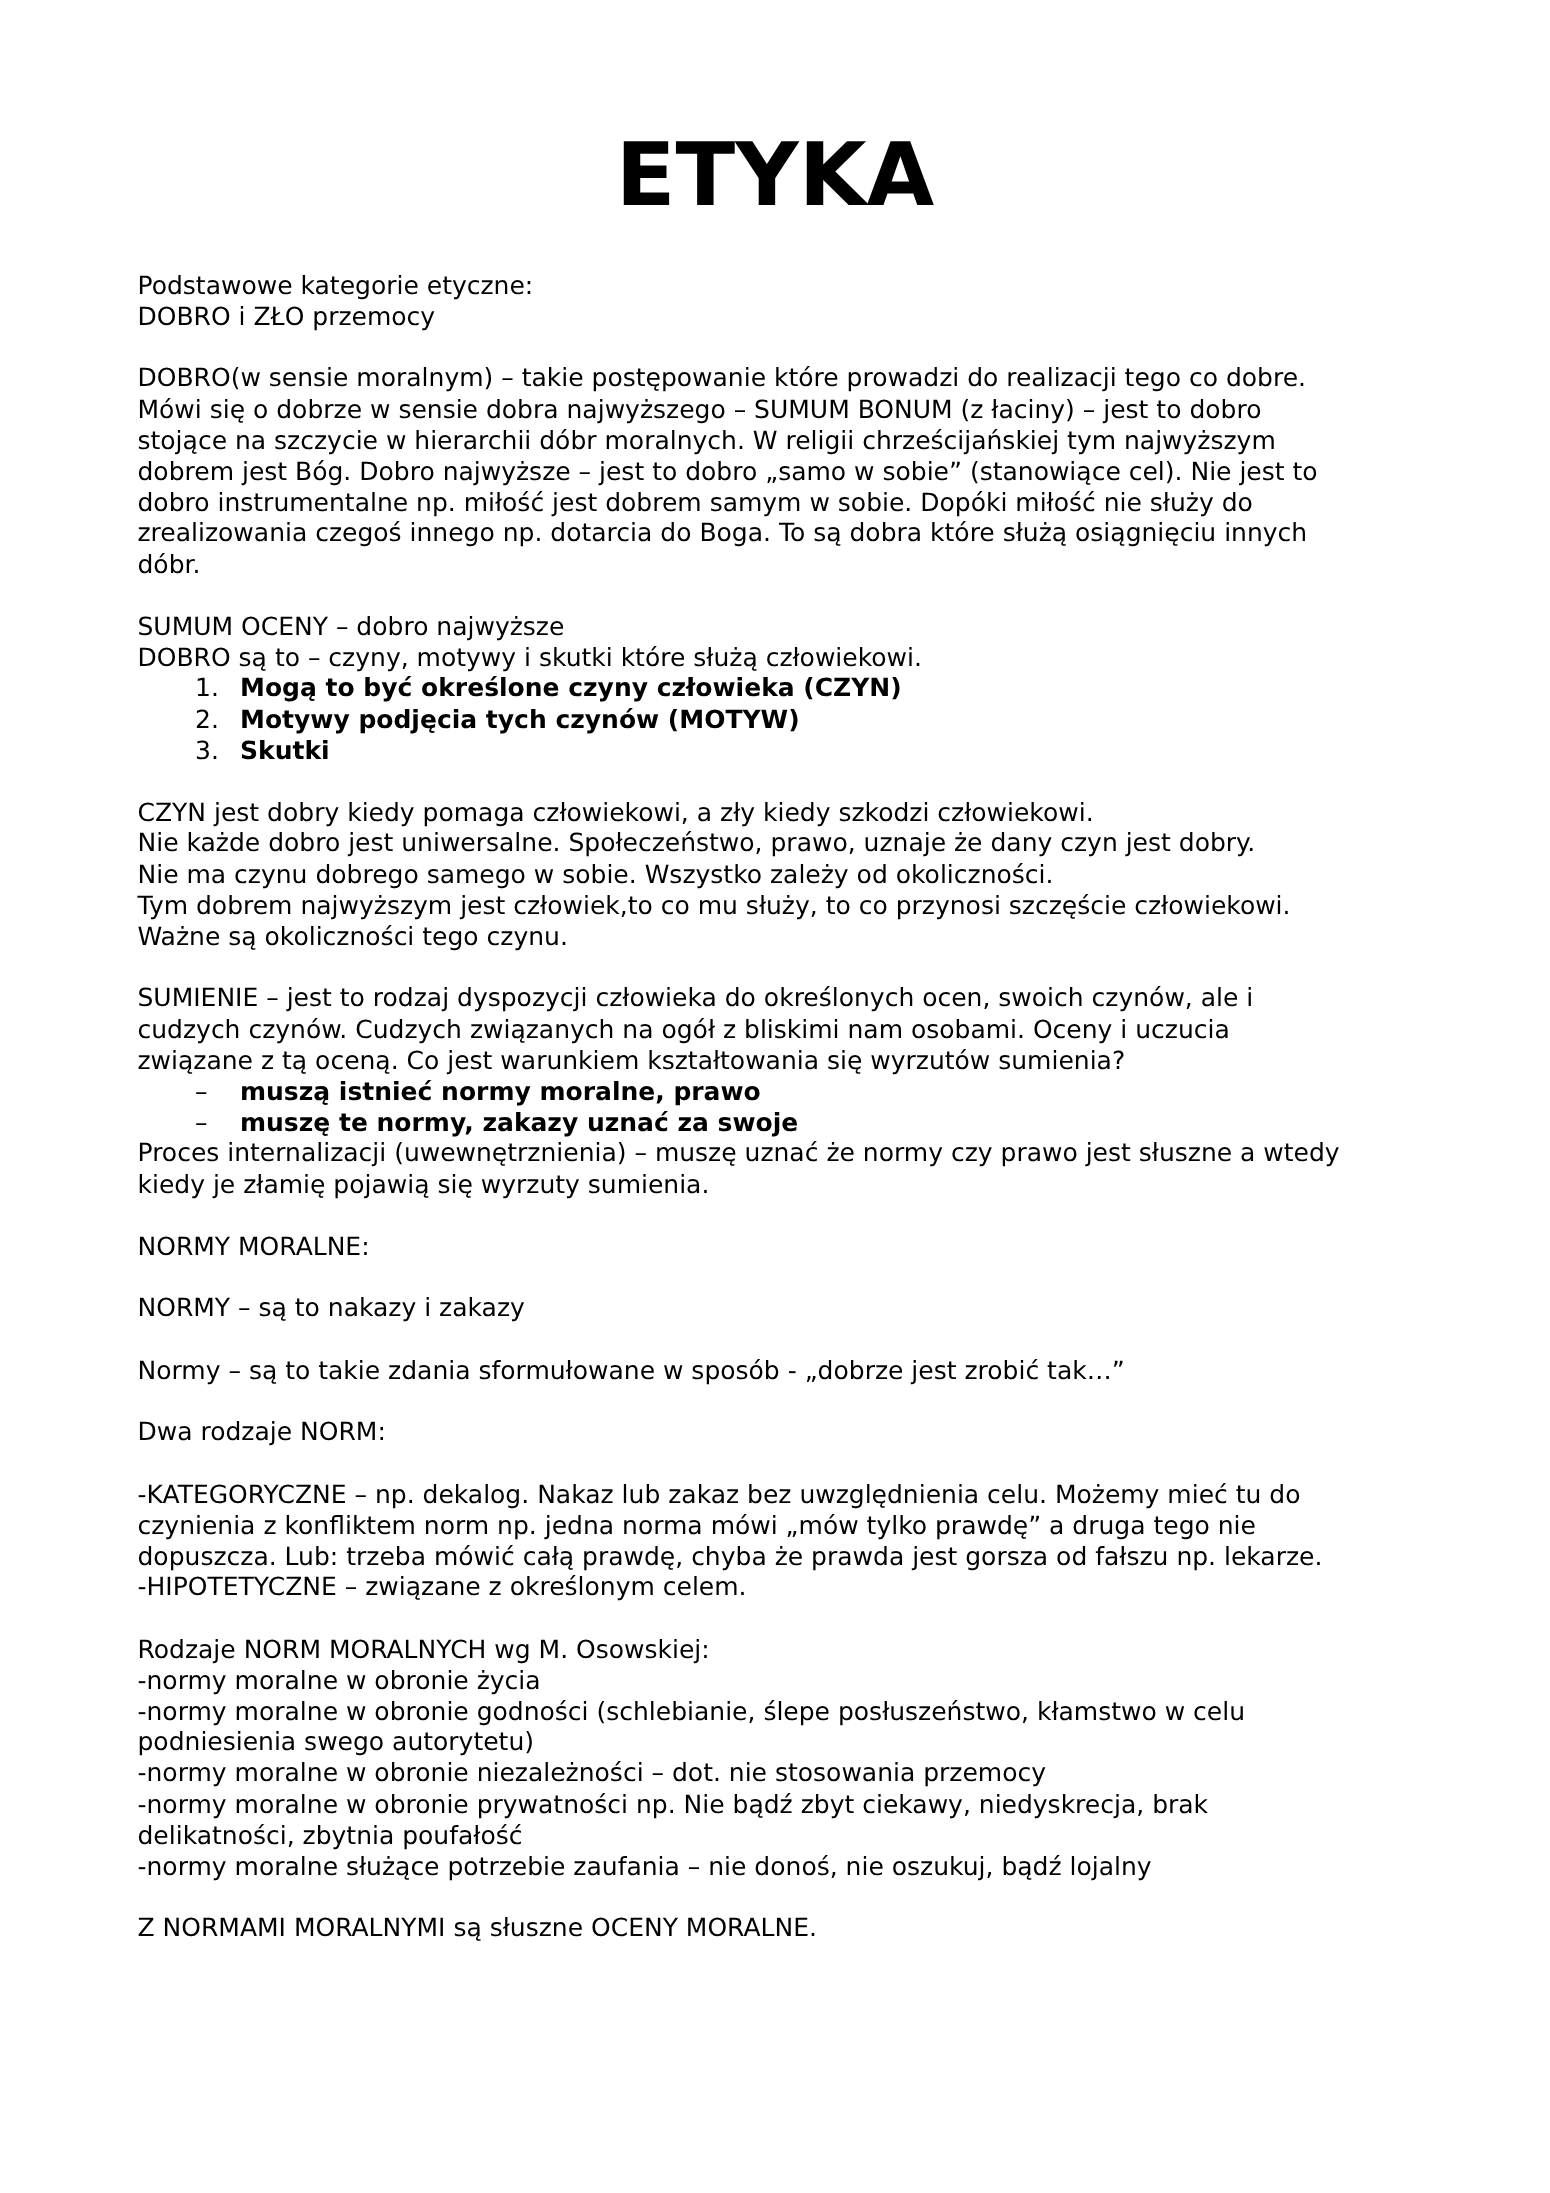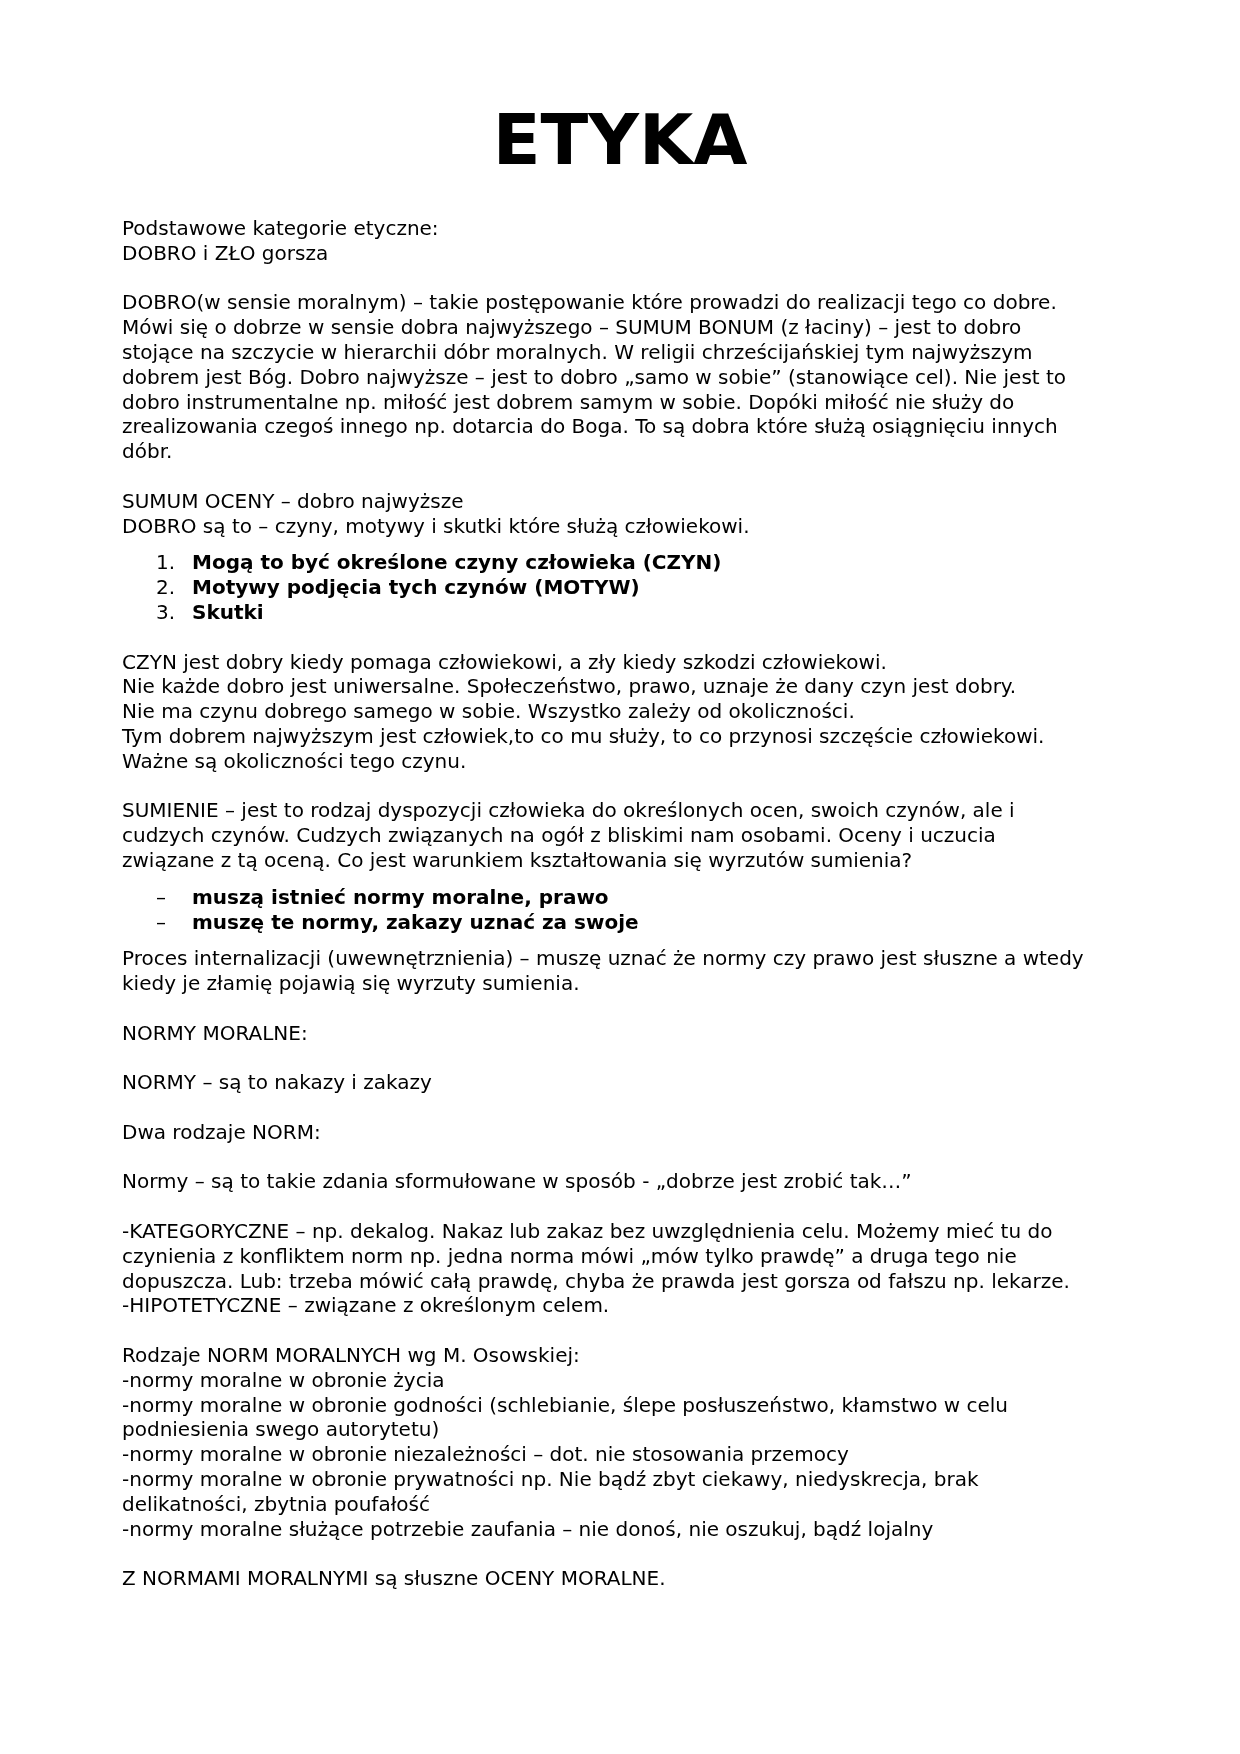--- a/index.html
+++ b/index.html
@@ -28,21 +28,21 @@
     text-align: center;
     letter-spacing: 0px;
     margin: 0 0 36px 0;
     white-space: pre;
   }
   .doc-blocks {
     font-size: 20px;
     line-height: 24.8px;
   }
   .para {
-    margin: 12px;
+    margin: 0;
     white-space: pre-wrap;
   }
   .gap {
     margin-top: 24.8px;
   }
   .list {
     margin: 0;
   }
   .list-row {
     display: flex;
@@ -60,21 +60,21 @@
   }
   b { font-weight: normal; }
 </style>
 </head>
 <body>
 
 <div class="page">
   <div class="doc-title">ETYKA</div>
   <div class="doc-blocks" id="doc-blocks">
       <div class="para"><span>Podstawowe kategorie etyczne:
-</span><b>DOBRO</b><span> i </span><b>ZŁO</b><span> gorsza</span></div>
+</span><b>DOBRO</b><span> i </span><b>ZŁO</b><span> przemocy</span></div>
       <div class="para gap"><b>DOBRO</b><span>(w sensie moralnym) – takie postępowanie które prowadzi do realizacji tego co dobre.
 Mówi się o dobrze w sensie dobra najwyższego – SUMUM BONUM (z łaciny) – jest to dobro
 stojące na szczycie w hierarchii dóbr moralnych. W religii chrześcijańskiej tym najwyższym
 dobrem jest Bóg. Dobro najwyższe – jest to dobro „samo w sobie” (stanowiące cel). Nie jest to
 dobro instrumentalne np. miłość jest dobrem samym w sobie. Dopóki miłość nie służy do
 zrealizowania czegoś innego np. dotarcia do Boga. To są dobra które służą osiągnięciu innych
 dóbr.</span></div>
       <div class="para gap"><b>SUMUM OCENY</b><span> – dobro najwyższe
 </span><b>DOBRO</b><span> są to – czyny, motywy i skutki które służą człowiekowi.</span></div>
       <div class="list gap">
@@ -106,22 +106,22 @@
         </div>
         <div class="list-row">
           <span class="list-marker">–</span>
           <span class="list-text"><span>muszę te normy, zakazy uznać za swoje</span></span>
         </div>
       </div>
       <div class="para"><span>Proces internalizacji (uwewnętrznienia) – muszę uznać że normy czy prawo jest słuszne a wtedy
 kiedy je złamię pojawią się wyrzuty sumienia.</span></div>
       <div class="para gap"><b>NORMY MORALNE:</b></div>
       <div class="para gap"><b>NORMY</b><span> – są to nakazy i zakazy</span></div>
+      <div class="para gap"><b>Normy</b><span> – są to takie zdania sformułowane w sposób - „dobrze jest zrobić tak…”</span></div>
       <div class="para gap"><span>Dwa rodzaje </span><b>NORM</b><span>:</span></div>
-      <div class="para gap"><b>Normy</b><span> – są to takie zdania sformułowane w sposób - „dobrze jest zrobić tak…”</span></div>
       <div class="para gap"><b>-KATEGORYCZNE</b><span> – np. dekalog. Nakaz lub zakaz bez uwzględnienia celu. Możemy mieć tu do
 czynienia z konfliktem norm np. jedna norma mówi „mów tylko prawdę” a druga tego nie
 dopuszcza. Lub: trzeba mówić całą prawdę, chyba że prawda jest gorsza od fałszu np. lekarze.
 </span><b>-HIPOTETYCZNE</b><span> – związane z określonym celem.</span></div>
       <div class="para gap"><span>Rodzaje </span><b>NORM MORALNYCH</b><span> wg M. Osowskiej:
 -normy moralne w obronie życia
 -normy moralne w obronie godności (schlebianie, ślepe posłuszeństwo, kłamstwo w celu
 podniesienia swego autorytetu)
 -normy moralne w obronie niezależności – dot. nie stosowania przemocy
 -normy moralne w obronie prywatności np. Nie bądź zbyt ciekawy, niedyskrecja, brak

